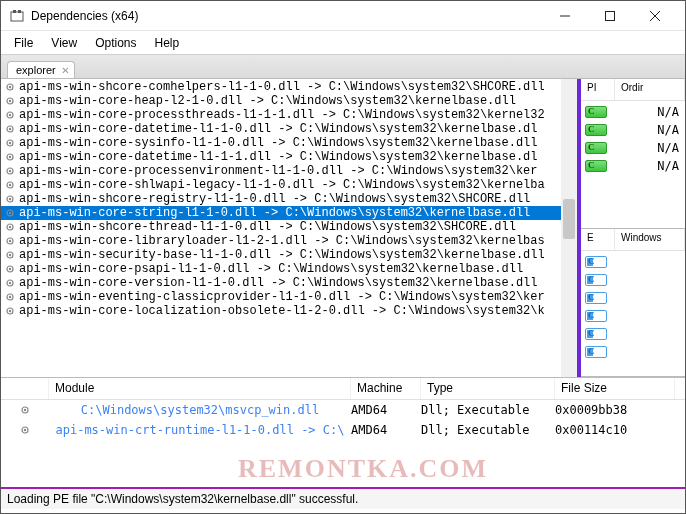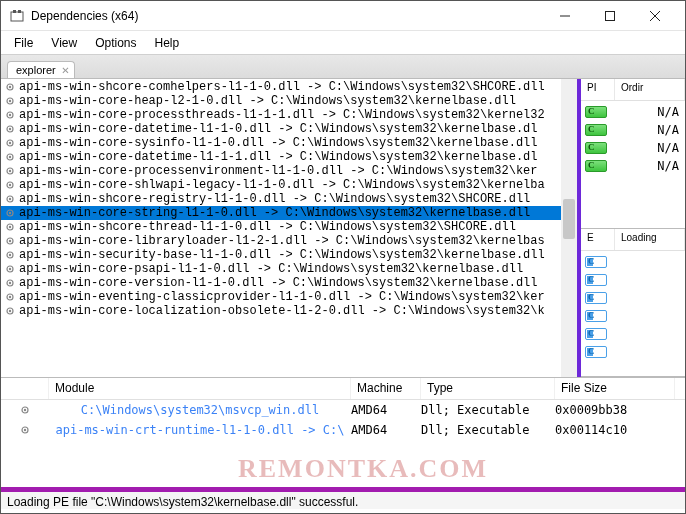--- a/index.html
+++ b/index.html
@@ -14,21 +14,21 @@
 .menubar .mitem { padding: 3px 9px; font-size: 12px; color: #000; }
 .tabbar { height: 24px; background: linear-gradient(#e8e8e8,#dcdcdc); display: flex; align-items: flex-end; padding: 0 6px; border-bottom: 1px solid #bbb; }
 .tab { background: #fff; border: 1px solid #bbb; border-bottom: none; border-radius: 4px 4px 0 0; padding: 2px 18px 2px 8px; font-size: 11px; position: relative; }
 .tab .tx { position: absolute; right: 4px; top: 3px; color: #999; font-size: 10px; }
 .workarea { display: flex; height: 298px; }
 .leftpane { width: 580px; border-right: 4px solid #6d28d9; overflow: hidden; position: relative; }
 .rightstack { width: 104px; display: flex; flex-direction: column; }
 .filelist { font-family: Consolas, "Courier New", monospace; font-size: 12px; line-height: 14px; padding: 1px 0; height: 100%; overflow: hidden; }
 .frow { display: flex; align-items: center; height: 14px; white-space: nowrap; padding-left: 2px; }
 .frow .ficon { width: 14px; height: 12px; margin-right: 2px; display: flex; align-items: center; justify-content: center; }
-.frow.sel { background: #0078d7; color: #000000; }
+.frow.sel { background: #0078d7; color: #ffffff; }
 .ficon svg { display: block; }
 .rpane { border-bottom: 1px solid #bbb; overflow: hidden; }
 .rpane.rp1 { height: 150px; }
 .rpane.rp2 { flex: 1; }
 .rhead { display: flex; background: #fff; border-bottom: 1px solid #e0e0e0; height: 22px; }
 .rhead .col { padding: 3px 6px; font-size: 10px; border-right: 1px solid #e8e8e8; }
 .rbody { padding: 2px 4px; }
 .rrow { display: flex; align-items: center; height: 18px; }
 .rrow .badge { width: 22px; height: 12px; background: linear-gradient(#7de07d,#3ec43e); border: 1px solid #2a9a2a; border-radius: 2px; position: relative; margin-right: 4px; }
 .rrow .badge.c::after { content: "C"; position: absolute; left: 2px; top: -1px; font: bold 9px Consolas; color: #0a580a; }
@@ -43,21 +43,21 @@
 .bhead .c1 { width: 302px; }
 .bhead .c2 { width: 70px; }
 .bhead .c3 { width: 134px; }
 .bhead .c4 { width: 120px; }
 .brow { display: flex; align-items: center; height: 20px; font-family: Consolas, monospace; font-size: 12px; }
 .brow .c0 { width: 48px; display: flex; justify-content: center; }
 .brow .c1 { width: 302px; color: #3b82f6; white-space: nowrap; overflow: hidden; text-align: center; }
 .brow .c2 { width: 70px; }
 .brow .c3 { width: 134px; }
 .brow .c4 { width: 120px; }
-.statusbar { height: 22px; border-top: 5px solid #a21caf; padding: 3px 6px; font-size: 12px; background: #f5f5f5; }
+.statusbar { height: 22px; border-top: 2px solid #a21caf; padding: 3px 6px; font-size: 12px; background: #f5f5f5; }
 .watermark { position: absolute; left: 238px; top: 454px; font: bold 26px Georgia, serif; color: rgba(190,60,60,0.35); letter-spacing: 2px; pointer-events: none; }
 .scroll-gutter { position: absolute; right: 0; top: 0; bottom: 0; width: 16px; background: #f0f0f0; }
 .scroll-thumb { position: absolute; left: 2px; right: 2px; background: #c8c8c8; border-radius: 2px; }
 </style>
 </head>
 <body>
 
 <div class="titlebar">
   <span class="ticon">
     <svg width="14" height="14" viewBox="0 0 14 14">
@@ -283,21 +283,21 @@
           </div>
           <div class="rrow">
             <span class="badge c"></span>
             <span class="val">N/A</span>
           </div>
         </div>
     </div>
     <div class="rpane rp2">
       <div class="rhead">
         <div class="col" style="width:34px">E</div>
-        <div class="col" style="flex:1">Loading</div>
+        <div class="col" style="flex:1">Windows</div>
       </div>
       <div class="rbody" id="r2body">
           <div class="rrow">
             <span class="badge hollow"></span>
           </div>
           <div class="rrow">
             <span class="badge hollow"></span>
           </div>
           <div class="rrow">
             <span class="badge hollow"></span>

